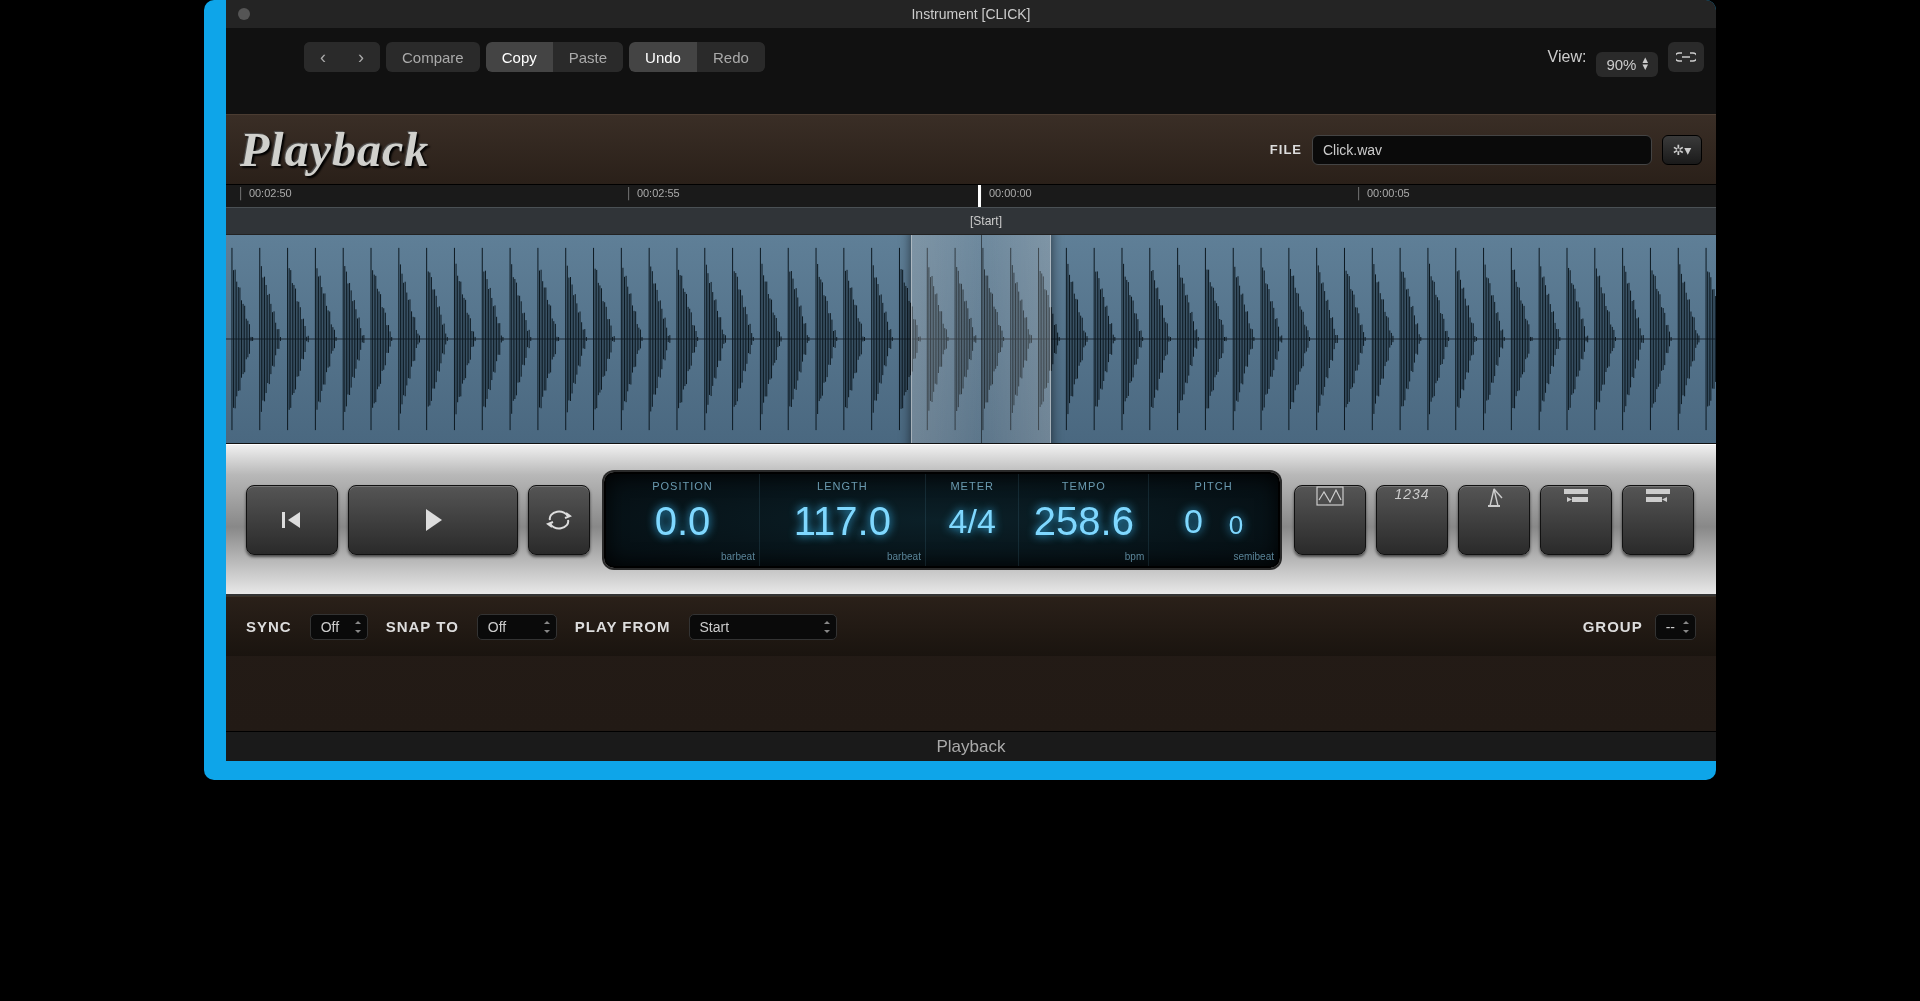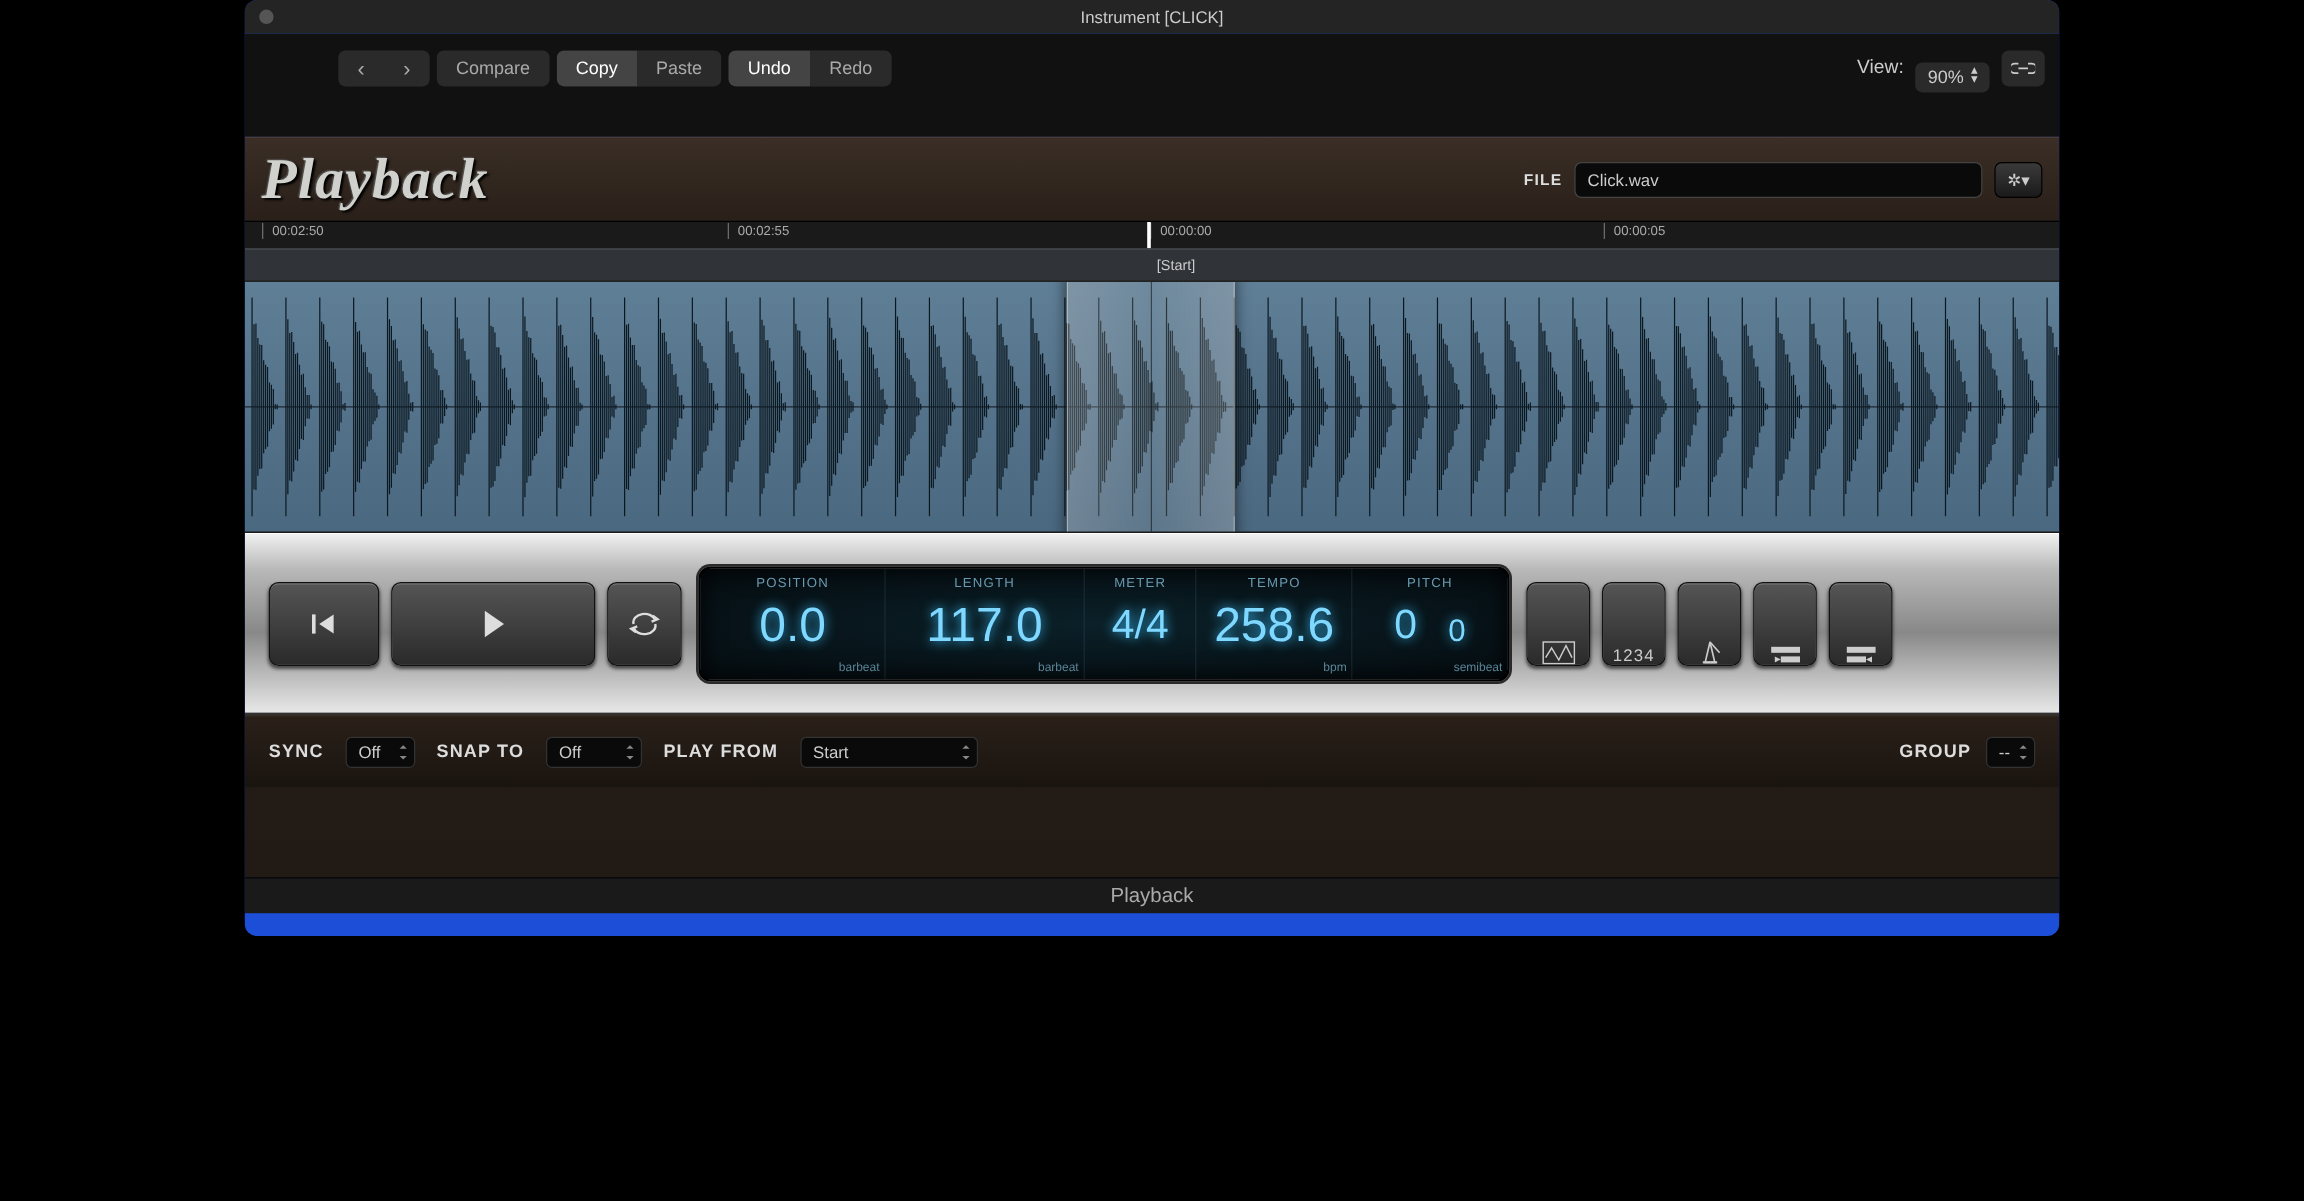--- a/index.html
+++ b/index.html
@@ -1,18 +1,18 @@
 <!DOCTYPE html>
 <html><head>
 <meta charset="utf-8">
 <style>
 * { box-sizing: border-box; margin: 0; padding: 0; font-family: -apple-system, Helvetica, Arial, sans-serif; }
 body { background: #000; width: 1920px; height: 1001px; overflow: hidden; }
 
-.window { width: 1512px; height: 780px; margin: 0 auto; background: #1d4ed8; border-radius: 10px; overflow: hidden; position: relative; }
+.window { width: 1512px; height: 780px; margin: 0 auto; background: #0ea5e9; border-radius: 10px; overflow: hidden; position: relative; padding-left: 22px; }
 
 .titlebar { height: 28px; background: #242424; display: flex; align-items: center; justify-content: center; position: relative; }
 .titlebar .dots { position: absolute; left: 12px; display: flex; gap: 8px; }
 .titlebar .dot { width: 12px; height: 12px; border-radius: 50%; background: #555; }
 .titlebar-title { color: #ccc; font-size: 14px; }
 
 .toolbar { height: 86px; background: #111; padding: 6px 12px; display: flex; flex-direction: column; }
 .toolbar-row1 { display: flex; align-items: center; height: 40px; }
 .power-btn { width: 56px; height: 56px; margin-right: 10px; display:flex; align-items:center; justify-content:center; }
 .power-btn svg { width: 48px; height: 48px; }
@@ -60,21 +60,21 @@
 .lcd { flex:0 0 676px; height:96px; background: radial-gradient( ellipse at center, #0b2028, #050c10); border:2px solid #000; border-radius:10px; box-shadow: inset 0 0 20px rgba(0,0,0,.9), 0 0 0 2px #2a2a2a; display:flex; }
 .lcd-cell { flex:1; border-right:1px solid rgba(100,160,190,.15); display:flex; flex-direction:column; align-items:center; justify-content:space-between; padding:6px 4px 4px 4px; position:relative; }
 .lcd-cell:last-child { border-right:none; }
 .lcd-title { color:#6a9ab0; font-size:11px; letter-spacing:1px; }
 .lcd-val { color:#7fd8ff; font-family: 'Arial Narrow', Arial; font-size:40px; font-weight:300; text-shadow:0 0 10px #3ac0ff; white-space:nowrap; }
 .lcd-sub { width:100%; display:flex; justify-content:flex-end; color:#5a8498; font-size:10px; }
 .lcd-pos { flex:1.2; }
 .lcd-len { flex:1.3; }
 
 .right-btns { display:flex; gap:10px; }
-.rtbtn { width:53px; height:70px; background: linear-gradient(#555,#2a2a2a); border:1px solid #111; border-radius:8px; box-shadow: inset 0 1px 0 rgba(255,255,255,.2), 0 2px 3px rgba(0,0,0,.6); display:flex; align-items:flex-end; justify-content:center; color:#ccc; font-size:14px; cursor:pointer; }
+.rtbtn { width:72px; height:70px; background: linear-gradient(#555,#2a2a2a); border:1px solid #111; border-radius:8px; box-shadow: inset 0 1px 0 rgba(255,255,255,.2), 0 2px 3px rgba(0,0,0,.6); display:flex; align-items:flex-start; justify-content:center; color:#ccc; font-size:14px; cursor:pointer;font-style:italic; }
 
 .bottom-row { height: 60px; background: linear-gradient(#2a2019,#1a140f); display:flex; align-items:center; padding:0 20px; gap:18px; border-top:1px solid #3a3026;}
 .blabel { color:#ddd; font-size:15px; font-weight:bold; letter-spacing:1px; }
 .bselect { background:#0a0a0a; border:1px solid #333; border-radius:5px; color:#ccc; padding:4px 20px 4px 10px; font-size:14px; min-width:58px; position:relative; }
 .bselect::after { content:''; position:absolute; right:6px; top:6px; width:0; height:0; border-left:3px solid transparent; border-right:3px solid transparent; border-bottom:3px solid #888; }
 .bselect::before { content:''; position:absolute; right:6px; bottom:6px; width:0; height:0; border-left:3px solid transparent; border-right:3px solid transparent; border-top:3px solid #888; }
 .bselect.wide { min-width:148px; }
 .group-sect { margin-left:auto; display:flex; align-items:center; gap:12px; }
 
 .footer { height: 30px; background:#1a1a1a; display:flex; align-items:center; justify-content:center; color:#aaa; font-size:17px; border-top:1px solid #000; }
@@ -140,21 +140,21 @@
 
     <div class="timeline">
       <div class="timeline-ruler">
         <span class="time-tick" style="left:12px">00:02:50</span>
         <span class="time-tick" style="left:400px">00:02:55</span>
         <span class="time-tick" style="left:752px">00:00:00</span>
         <span class="time-tick" style="left:1130px">00:00:05</span>
         <div class="playhead-marker" style="left:752px"></div>
       </div>
       <div class="marker-row">
-        <span class="start-label" style="left:760px">[Start]</span>
+        <span class="start-label" style="left:744px">[Start]</span>
       </div>
     </div>
 
     <div class="waveform">
       <svg class="wave-svg" viewBox="0 0 1500 210" preserveAspectRatio="none">
         <rect width="1500" height="210" fill="url(#bg)"></rect>
         <defs>
             <linearGradient id="bg" x1="0" y1="0" x2="0" y2="1">
               <stop offset="0" stop-color="#5f7f97"></stop>
               <stop offset="1" stop-color="#4a6880"></stop>

